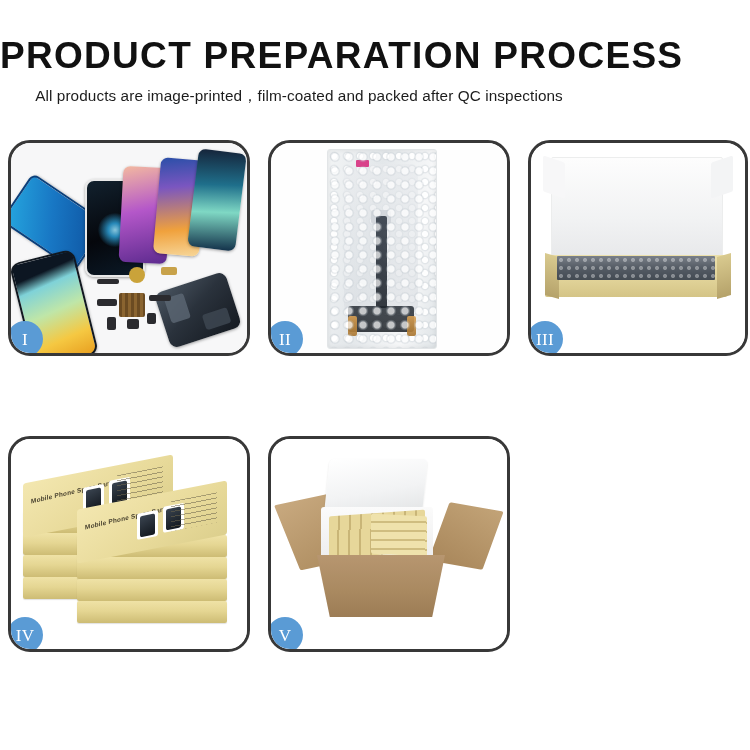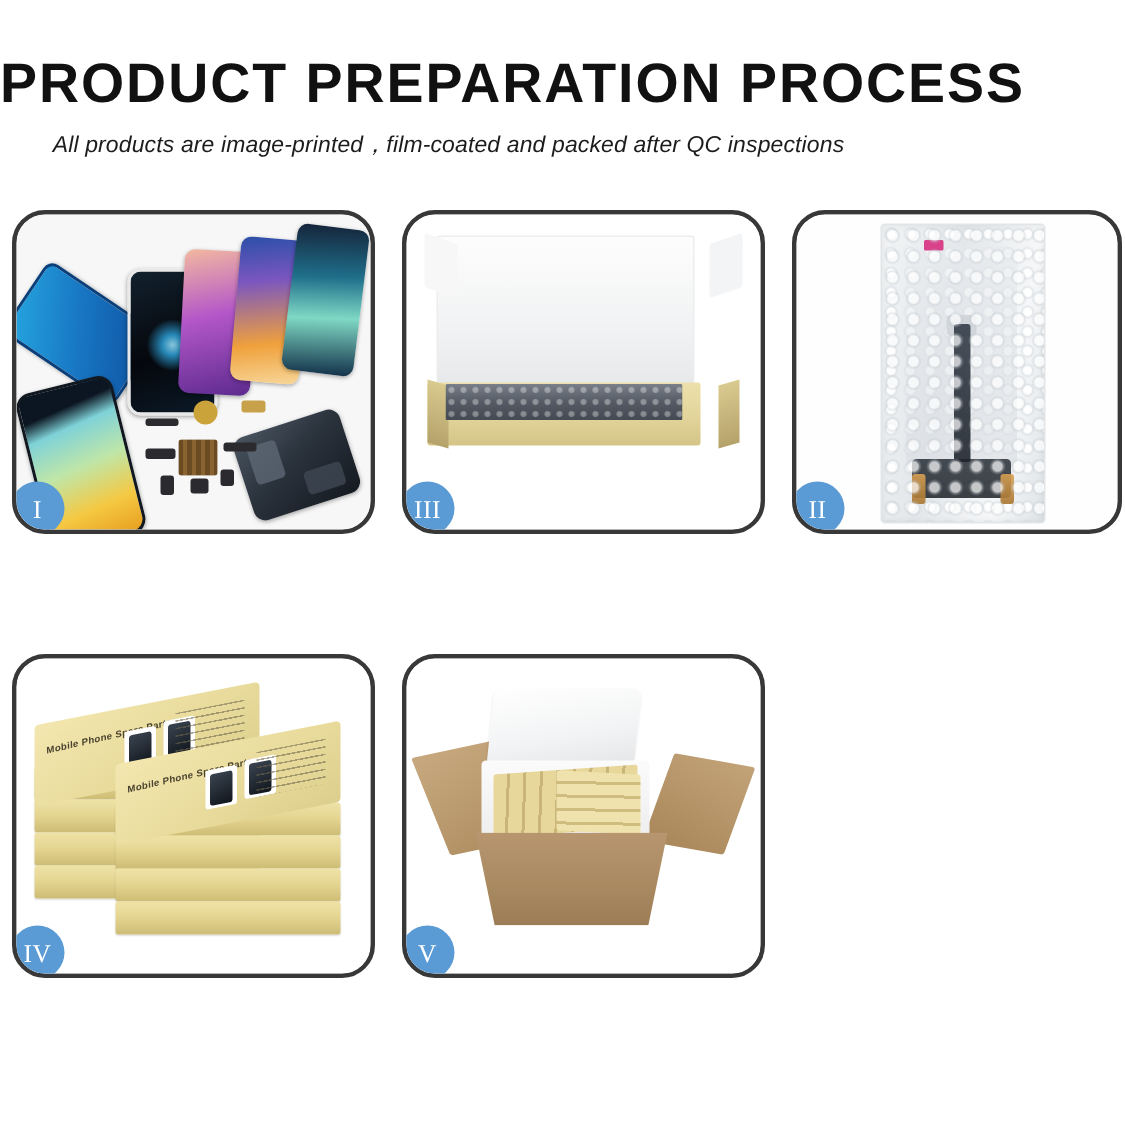--- a/index.html
+++ b/index.html
@@ -36,21 +36,20 @@
   }
   .subtitle {
     margin: 0;
     padding-top: 10px;
     font-size: 15.3px;
     font-weight: 400;
     color: #1c1c1c;
     letter-spacing: 0.1px;
     white-space: nowrap;
     font-family: "Liberation Sans", sans-serif;
-    font-style: italic;
   }
 
   
   .grid {
     position: absolute;
     left: 8px;
     top: 140px;
     width: 740px;
     height: 546px;
     display: grid;
@@ -471,49 +470,49 @@
         <div class="chip" style="left:86px;top:156px;width:20px;height:7px;"></div>
         <div class="chip" style="left:138px;top:152px;width:22px;height:6px;"></div>
         <div class="chip" style="left:96px;top:174px;width:9px;height:13px;"></div>
         <div class="chip" style="left:116px;top:176px;width:12px;height:10px;"></div>
         <div class="chip" style="left:136px;top:170px;width:9px;height:11px;"></div>
       </div>
     </div>
     <div class="badge">I</div>
   </div>
 
-  <div class="panel r1 p3">
-    <div class="scene">
-      <div class="lid-back"></div>
-      <div class="lid-flapL"></div>
-      <div class="lid-flapR"></div>
-      <div class="box-base"></div>
-      <div class="box-end-l"></div>
-      <div class="box-end-r"></div>
-      <div class="box-inner"></div>
-    </div>
-    <div class="badge">III</div>
-  </div>
-
   <div class="panel r1 p2">
     <div class="scene">
       <div class="bubblebag">
         <div class="lcd"></div>
         <div class="pink-label"></div>
         <div class="lcd-conn"></div>
         <div class="lcd-flex"></div>
         <div class="lcd-base"></div>
         <div class="lcd-gold-l"></div>
         <div class="lcd-gold-r"></div>
         <div class="bubble-overlay"></div>
       </div>
     </div>
     <div class="badge">II</div>
   </div>
 
+  <div class="panel r1 p3">
+    <div class="scene">
+      <div class="lid-back"></div>
+      <div class="lid-flapL"></div>
+      <div class="lid-flapR"></div>
+      <div class="box-base"></div>
+      <div class="box-end-l"></div>
+      <div class="box-end-r"></div>
+      <div class="box-inner"></div>
+    </div>
+    <div class="badge">III</div>
+  </div>
+
   <div class="panel r2 p4">
     <div class="scene">
       <div class="stack">
         <div class="ybox" style="left:4px;  top:62px;"></div>
         <div class="ybox" style="left:4px;  top:84px;"></div>
         <div class="ybox" style="left:4px;  top:106px;"></div>
         <div class="ybox" style="left:4px;  top:128px;"></div>
         <div class="ybox" style="left:58px; top:86px;"></div>
         <div class="ybox" style="left:58px; top:108px;"></div>
         <div class="ybox" style="left:58px; top:130px;"></div>

